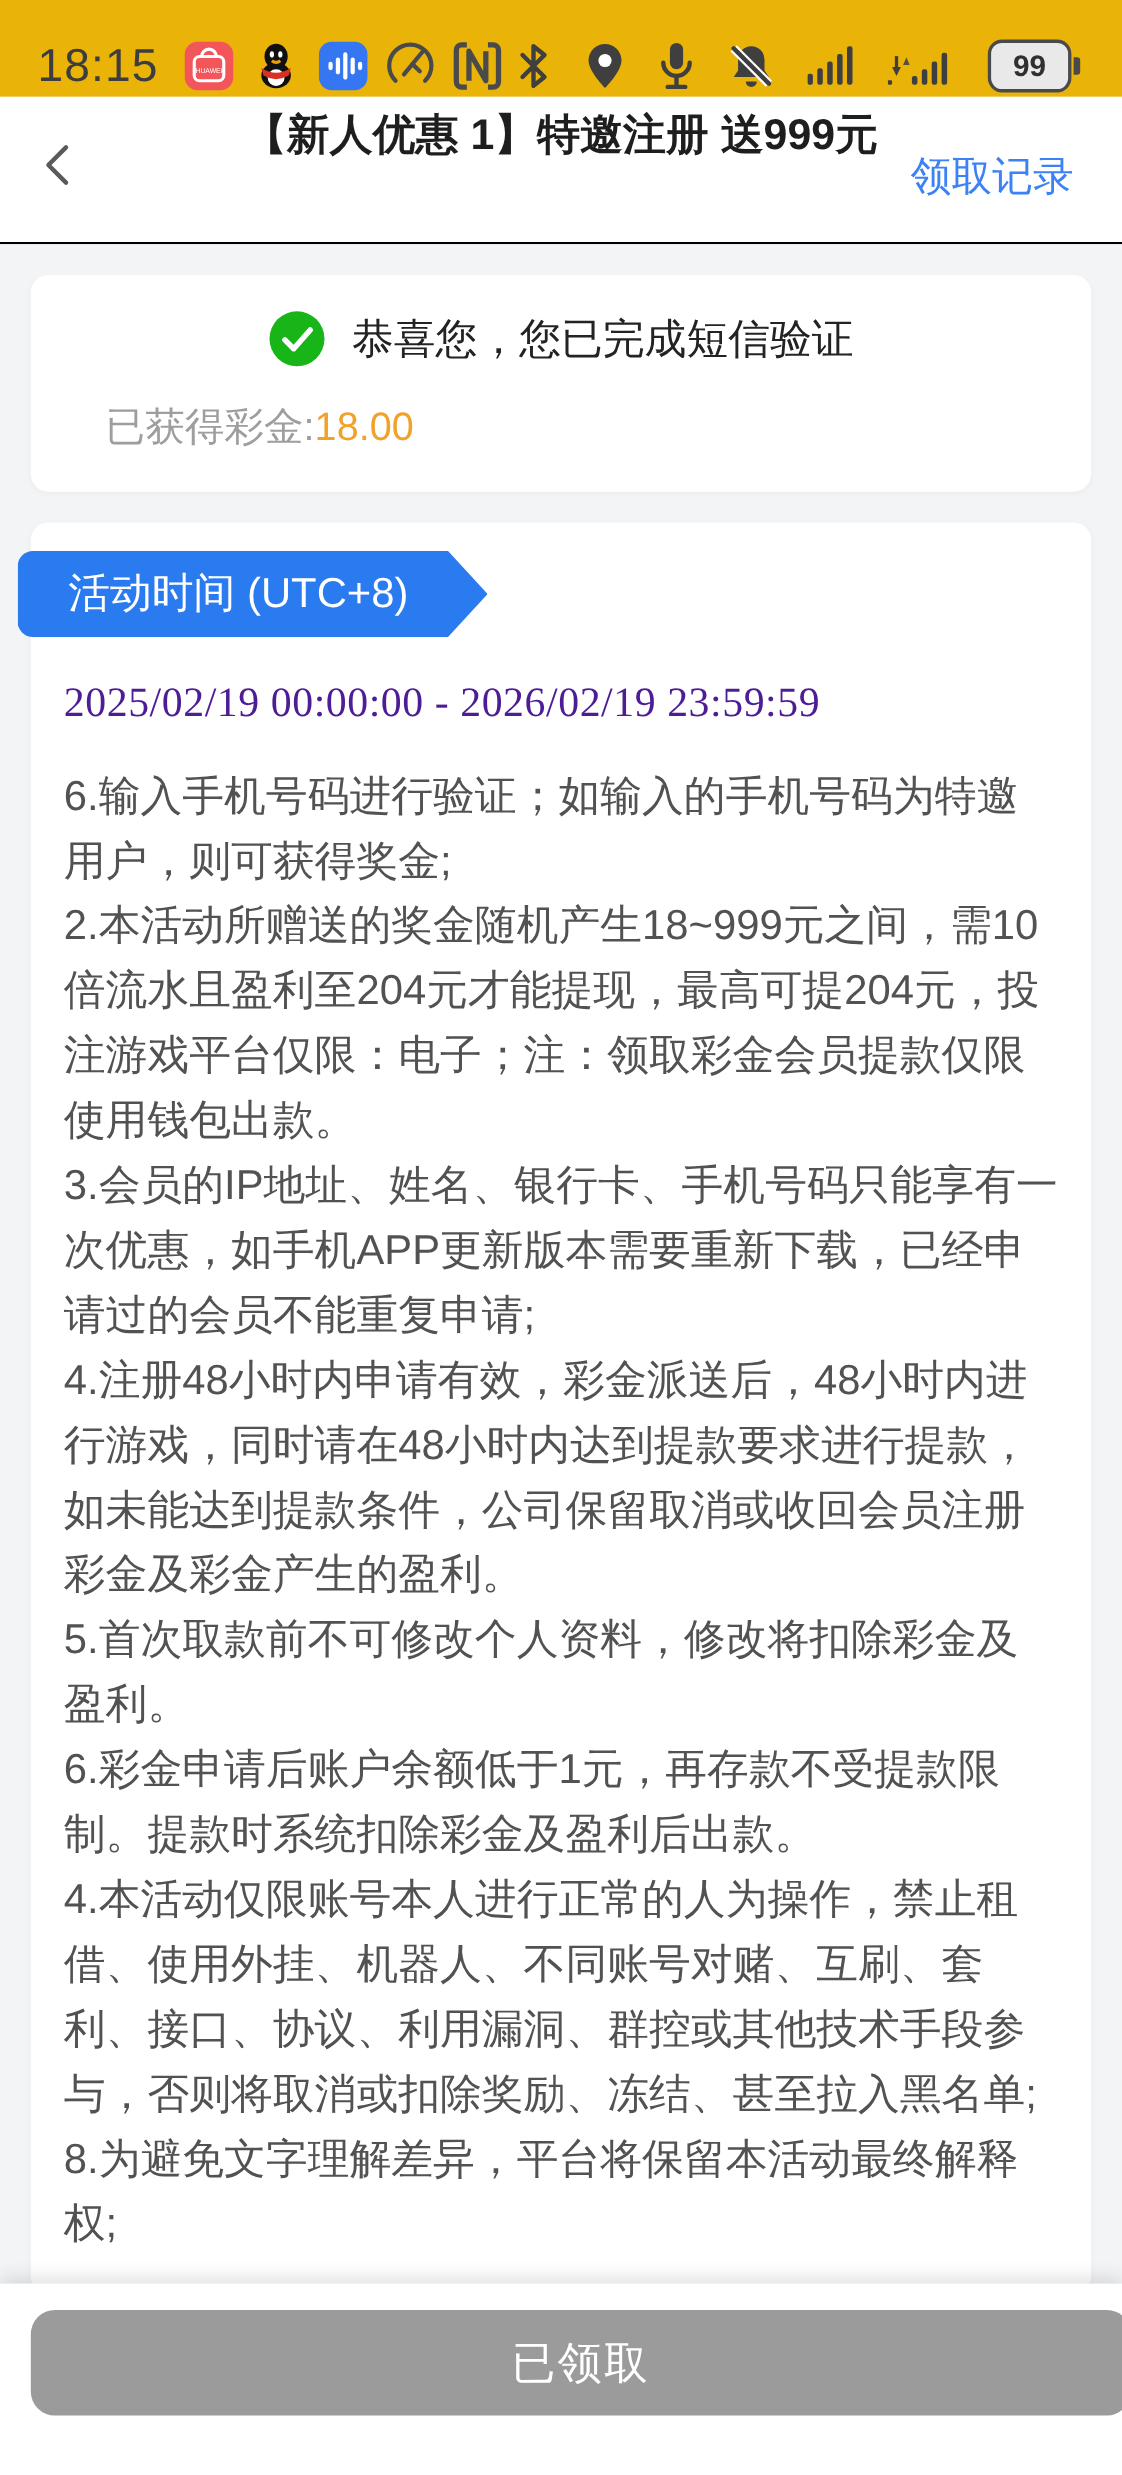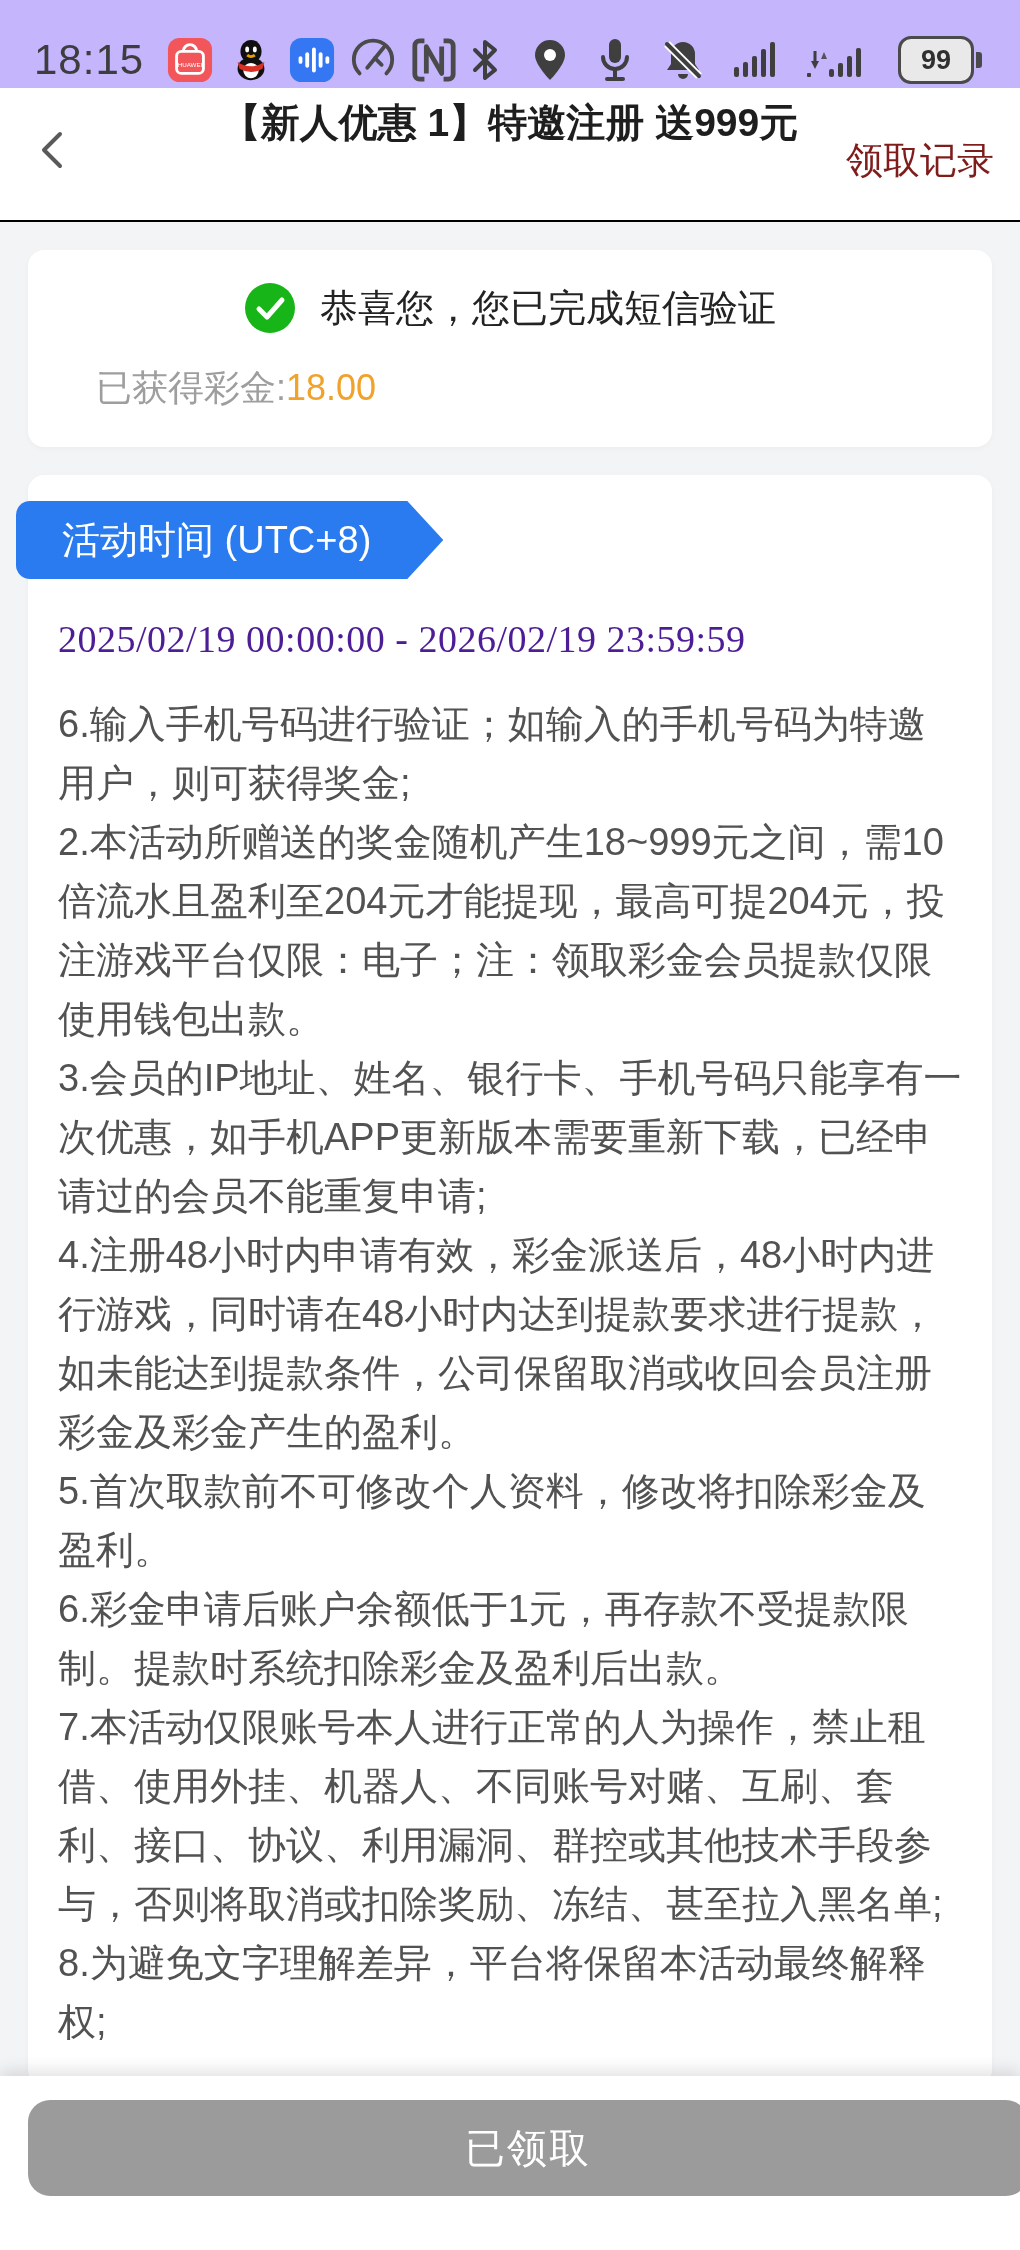--- a/index.html
+++ b/index.html
@@ -1,35 +1,35 @@
 <!DOCTYPE html>
 <html><head>
 <meta charset="utf-8">
 <style>
   html,body{margin:0;padding:0;}
   body{font-family:"Liberation Sans","DejaVu Sans",sans-serif; background:#888;}
   .screen{position:relative;width:1020px;height:2250px;background:#f3f4f6;overflow:hidden;margin:0 auto;}
 
   
-  .status-bar{position:absolute;top:0;left:0;right:0;height:88px;background:#c4b5fd;
+  .status-bar{position:absolute;top:0;left:0;right:0;height:88px;background:#eab308;
     display:flex;align-items:flex-end;justify-content:space-between;padding:0 34px 4px 34px;box-sizing:border-box;}
   .sb-left{display:flex;align-items:center;gap:15px;}
   .sb-right{display:flex;align-items:center;gap:29px;padding-right:4px;}
   .sb-time{font-size:42px;color:#3d3d3d;font-weight:500;letter-spacing:1px;margin-right:8px;}
   .sb-ico{display:block;}
   .batt{position:relative;display:flex;align-items:center;}
   .batt-body{width:70px;height:42px;border:3px solid #4a4a4a;border-radius:13px;background:#e9e9e9;
     display:flex;align-items:center;justify-content:center;font-size:27px;font-weight:700;color:#303030;}
   .batt-nub{width:6px;height:16px;background:#4a4a4a;border-radius:0 3px 3px 0;margin-left:2px;}
 
   
   .header{position:absolute;top:88px;left:0;right:0;height:134px;background:#ffffff;border-bottom:2px solid #000000;box-sizing:border-box;}
   .back-btn{position:absolute;left:30px;top:38px;width:48px;height:48px;cursor:pointer;}
   .page-title{margin:8px auto 0;width:620px;text-align:center;font-size:39px;line-height:53px;font-weight:600;color:#1e1e1e;}
-  .records-link{position:absolute;right:26px;top:48px;font-size:37px;color:#7f1d1d;cursor:pointer;}
+  .records-link{position:absolute;right:44px;top:48px;font-size:37px;color:#3b82f6;cursor:pointer;}
 
   
   .content{position:absolute;top:222px;left:0;right:0;bottom:0;background:#f3f4f6;overflow:hidden;}
   .card{background:#ffffff;border-radius:16px;margin:0 28px;box-shadow:0 2px 6px rgba(0,0,0,0.03);}
   .card-result{margin-top:28px;padding:32px 20px 34px;}
   .result-row{display:flex;align-items:center;justify-content:center;gap:24px;}
   .result-msg{font-size:38px;color:#232323;}
   .bonus-row{margin-top:30px;font-size:36px;margin-left:48px;}
   .bonus-label{color:#9e9e9e;}
   .bonus-value{color:#f0a22a;}
@@ -168,21 +168,21 @@
     <div class="card card-activity">
       <div class="ribbon ribbon-1">活动时间 (UTC+8)</div>
       <div class="date-range">2025/02/19 00:00:00 - 2026/02/19 23:59:59</div>
       <div class="rules">
           <div class="rule-p">6.输入手机号码进行验证；如输入的手机号码为特邀用户，则可获得奖金;</div>
           <div class="rule-p">2.本活动所赠送的奖金随机产生18~999元之间，需10倍流水且盈利至204元才能提现，最高可提204元，投注游戏平台仅限：电子；注：领取彩金会员提款仅限使用钱包出款。</div>
           <div class="rule-p">3.会员的IP地址、姓名、银行卡、手机号码只能享有一次优惠，如手机APP更新版本需要重新下载，已经申请过的会员不能重复申请;</div>
           <div class="rule-p">4.注册48小时内申请有效，彩金派送后，48小时内进行游戏，同时请在48小时内达到提款要求进行提款，如未能达到提款条件，公司保留取消或收回会员注册彩金及彩金产生的盈利。</div>
           <div class="rule-p">5.首次取款前不可修改个人资料，修改将扣除彩金及盈利。</div>
           <div class="rule-p">6.彩金申请后账户余额低于1元，再存款不受提款限制。提款时系统扣除彩金及盈利后出款。</div>
-          <div class="rule-p">7.本活动仅限账号本人进行正常的人为操作，禁止租借、使用外挂、机器人、不同账号对赌、互刷、套利、接口、协议、利用漏洞、群控或其他技术手段参与，否则将取消或扣除奖励、冻结、甚至拉入黑名单;</div>
+          <div class="rule-p">4.本活动仅限账号本人进行正常的人为操作，禁止租借、使用外挂、机器人、不同账号对赌、互刷、套利、接口、协议、利用漏洞、群控或其他技术手段参与，否则将取消或扣除奖励、冻结、甚至拉入黑名单;</div>
           <div class="rule-p">8.为避免文字理解差异，平台将保留本活动最终解释权;</div>
         </div>
     </div>
 
   </div>
 
   <div class="bottom-bar">
     <button class="claimed-btn">已领取</button>
   </div>
 

